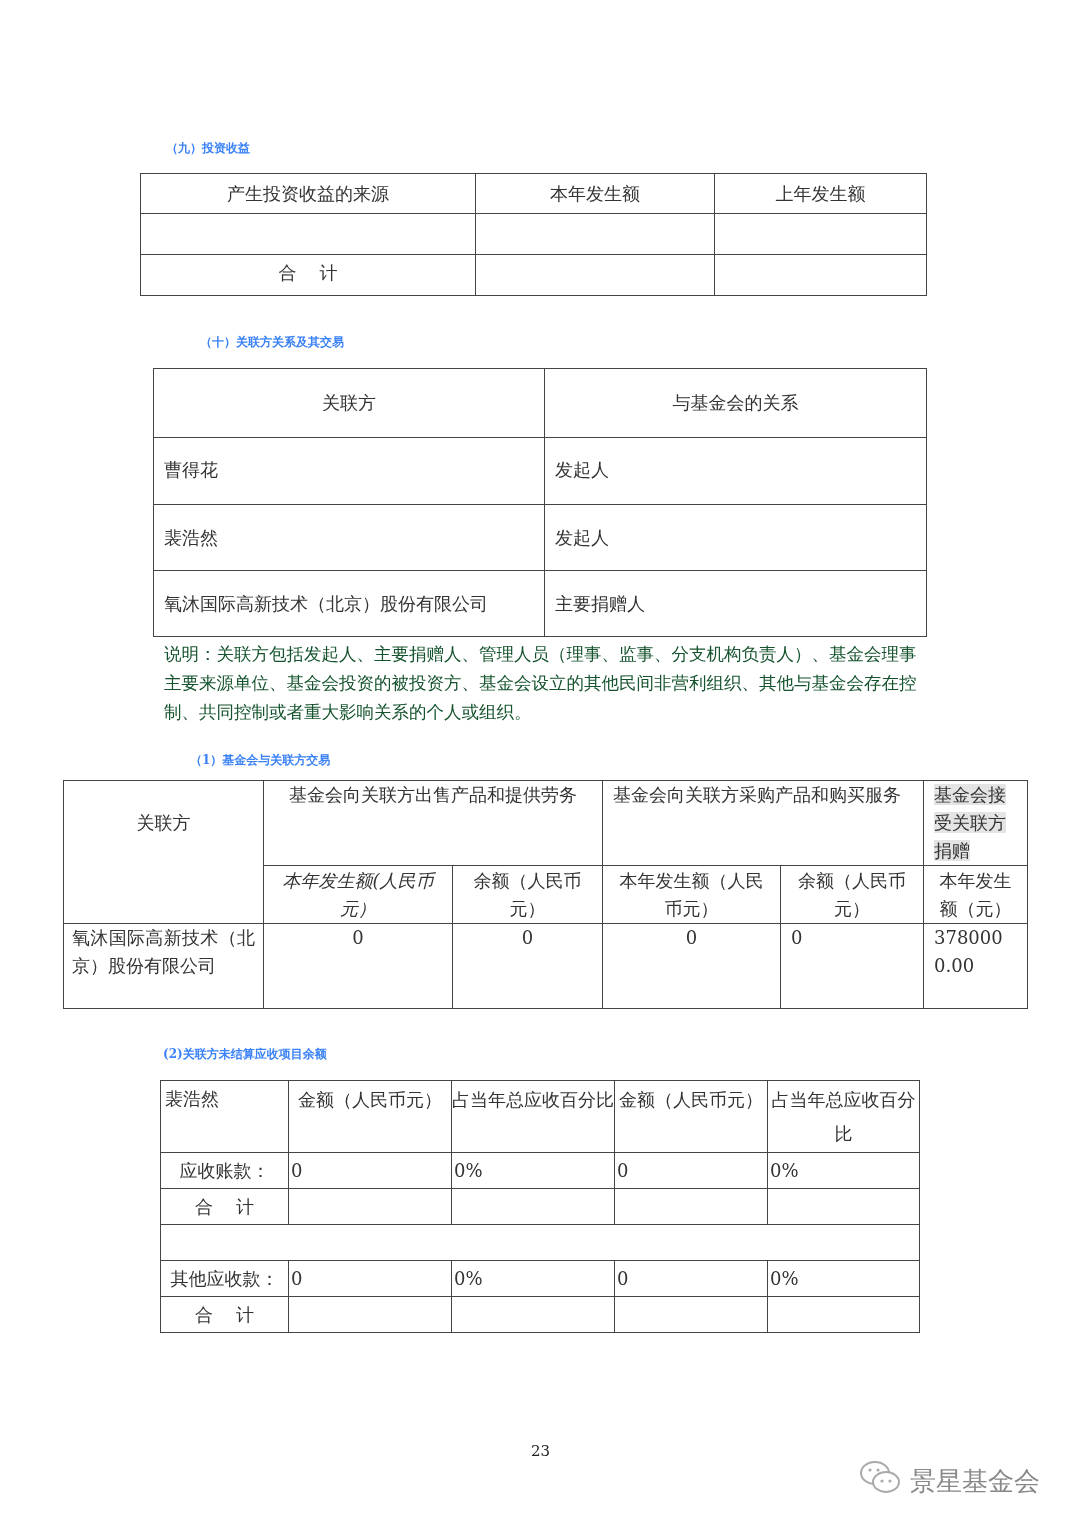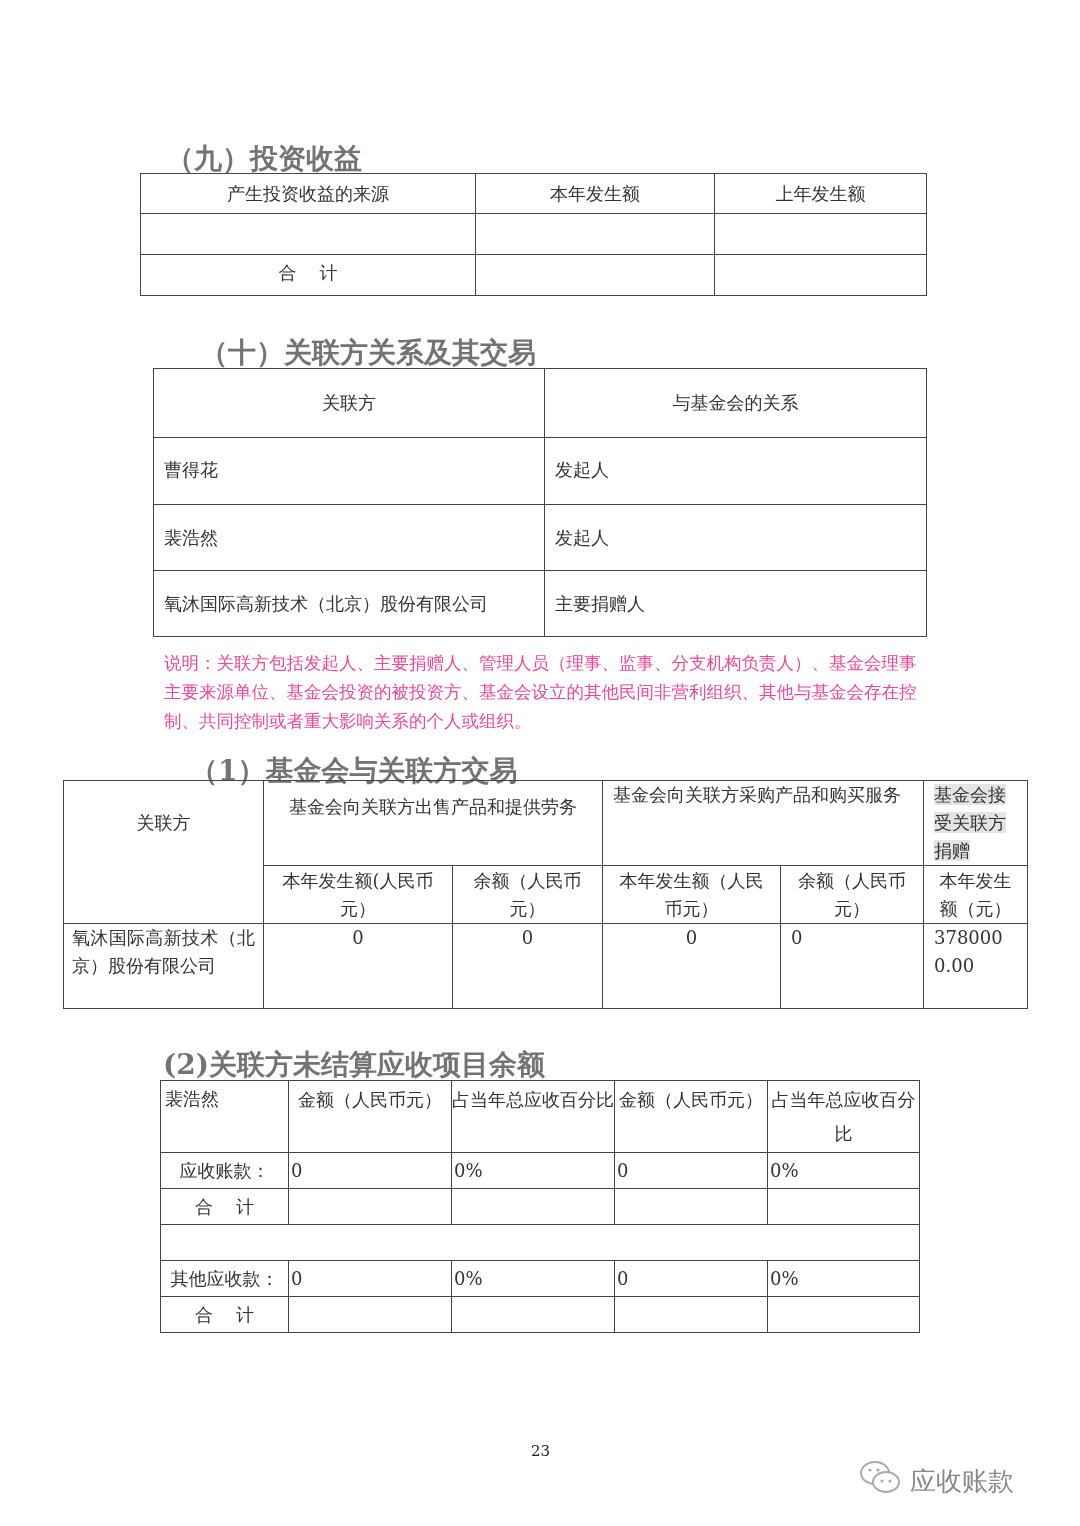--- a/index.html
+++ b/index.html
@@ -1,23 +1,23 @@
 <!DOCTYPE html>
 <html><head>
 <meta charset="utf-8">
 <style>
   html, body { margin:0; padding:0; background:#fff; }
   body { width:1080px; height:1526px; position:relative; overflow:hidden;
          font-family:"DejaVu Serif","Liberation Serif",serif; color:#222; }
-  .h { position:absolute; font-size:28px; font-weight:bold; color:#737373; white-space:nowrap; }
+  .h { position:absolute; font-size:12px; font-weight:bold; color:#3b82f6; white-space:nowrap; }
   table { position:absolute; border-collapse:collapse; }
   td { border:1.5px solid #444; font-size:18px; color:#333; padding:0; vertical-align:top; line-height:28px; }
   .c { text-align:center; vertical-align:middle; }
   .l { text-align:left; vertical-align:middle; padding-left:10px; }
-  .note { position:absolute; left:164px; top:640px; width:760px; color:#ec4899; font-size:17.5px; line-height:29px;margin-top:9px; }
+  .note { position:absolute; left:164px; top:640px; width:760px; color:#14532d; font-size:17.5px; line-height:29px; }
   .shade { background:#e4e4e4; }
   .pg { position:absolute; left:531px; top:1442px; font-size:15px; color:#222; }
   .wm { position:absolute; left:858px; top:1458px; display:flex; align-items:center; gap:6px; color:#888; font-size:26px; font-family:"DejaVu Sans","Liberation Sans",sans-serif; }
 </style>
 </head>
 <body>
 
 <div class="h" style="left:166px;top:140px;">（九）投资收益</div>
 <table style="left:140px;top:173px;width:787px;">
   <tbody>
@@ -68,26 +68,26 @@
     <col style="width:200px">
       <col style="width:189px">
       <col style="width:150px">
       <col style="width:178px">
       <col style="width:143px">
       <col style="width:104px">
   </colgroup>
   <tbody>
       <tr style="height:84px;">
     <td rowspan="2" class="c" style="vertical-align:top;padding-top:28px;">关联方</td>
-    <td colspan="2" class="c" style="vertical-align:top;padding:12px 14px;">基金会向关联方出售产品和提供劳务</td>
+    <td colspan="2" class="c" style="vertical-align:top;padding:0 14px;">基金会向关联方出售产品和提供劳务</td>
     <td colspan="2" style="vertical-align:top;padding:0 10px;">基金会向关联方采购产品和购买服务</td>
     <td style="vertical-align:top;padding:0 4px 0 10px;"><span class="shade">基金会接受关联方捐赠</span></td>
   </tr>
   <tr style="height:58px;">
-    <td class="c" style="padding:0 8px;">本年发生额(人民币元）</td>
+    <td class="c" style="padding:0 8px;font-style:italic;">本年发生额(人民币元）</td>
     <td class="c" style="padding:0 8px;">余额（人民币元）</td>
     <td class="c" style="padding:0 8px;">本年发生额（人民币元）</td>
     <td class="c" style="padding:0 8px;">余额（人民币元）</td>
     <td class="c" style="padding:0 8px;">本年发生额（元）</td>
   </tr>
   <tr style="height:85px;">
     <td style="padding:0 8px;text-align:justify;">氧沐国际高新技术（北京）股份有限公司</td>
     <td class="c" style="vertical-align:top;">0</td>
     <td class="c" style="vertical-align:top;">0</td>
     <td class="c" style="vertical-align:top;">0</td>
@@ -153,14 +153,14 @@
   <span>
     <svg width="46" height="40" viewBox="0 0 46 40">
       <ellipse cx="17" cy="15" rx="14" ry="11" fill="none" stroke="#aaa" stroke-width="2"></ellipse>
       <ellipse cx="28" cy="24" rx="13" ry="10" fill="#fff" stroke="#aaa" stroke-width="2"></ellipse>
       <circle cx="24" cy="23" r="1.6" fill="#aaa"></circle>
         <circle cx="32" cy="23" r="1.6" fill="#aaa"></circle>
       <circle cx="12" cy="12" r="1.6" fill="#aaa"></circle>
         <circle cx="20" cy="12" r="1.6" fill="#aaa"></circle>
     </svg>
   </span>
-  <span>应收账款</span>
+  <span>景星基金会</span>
 </div>
 
 </body></html>

